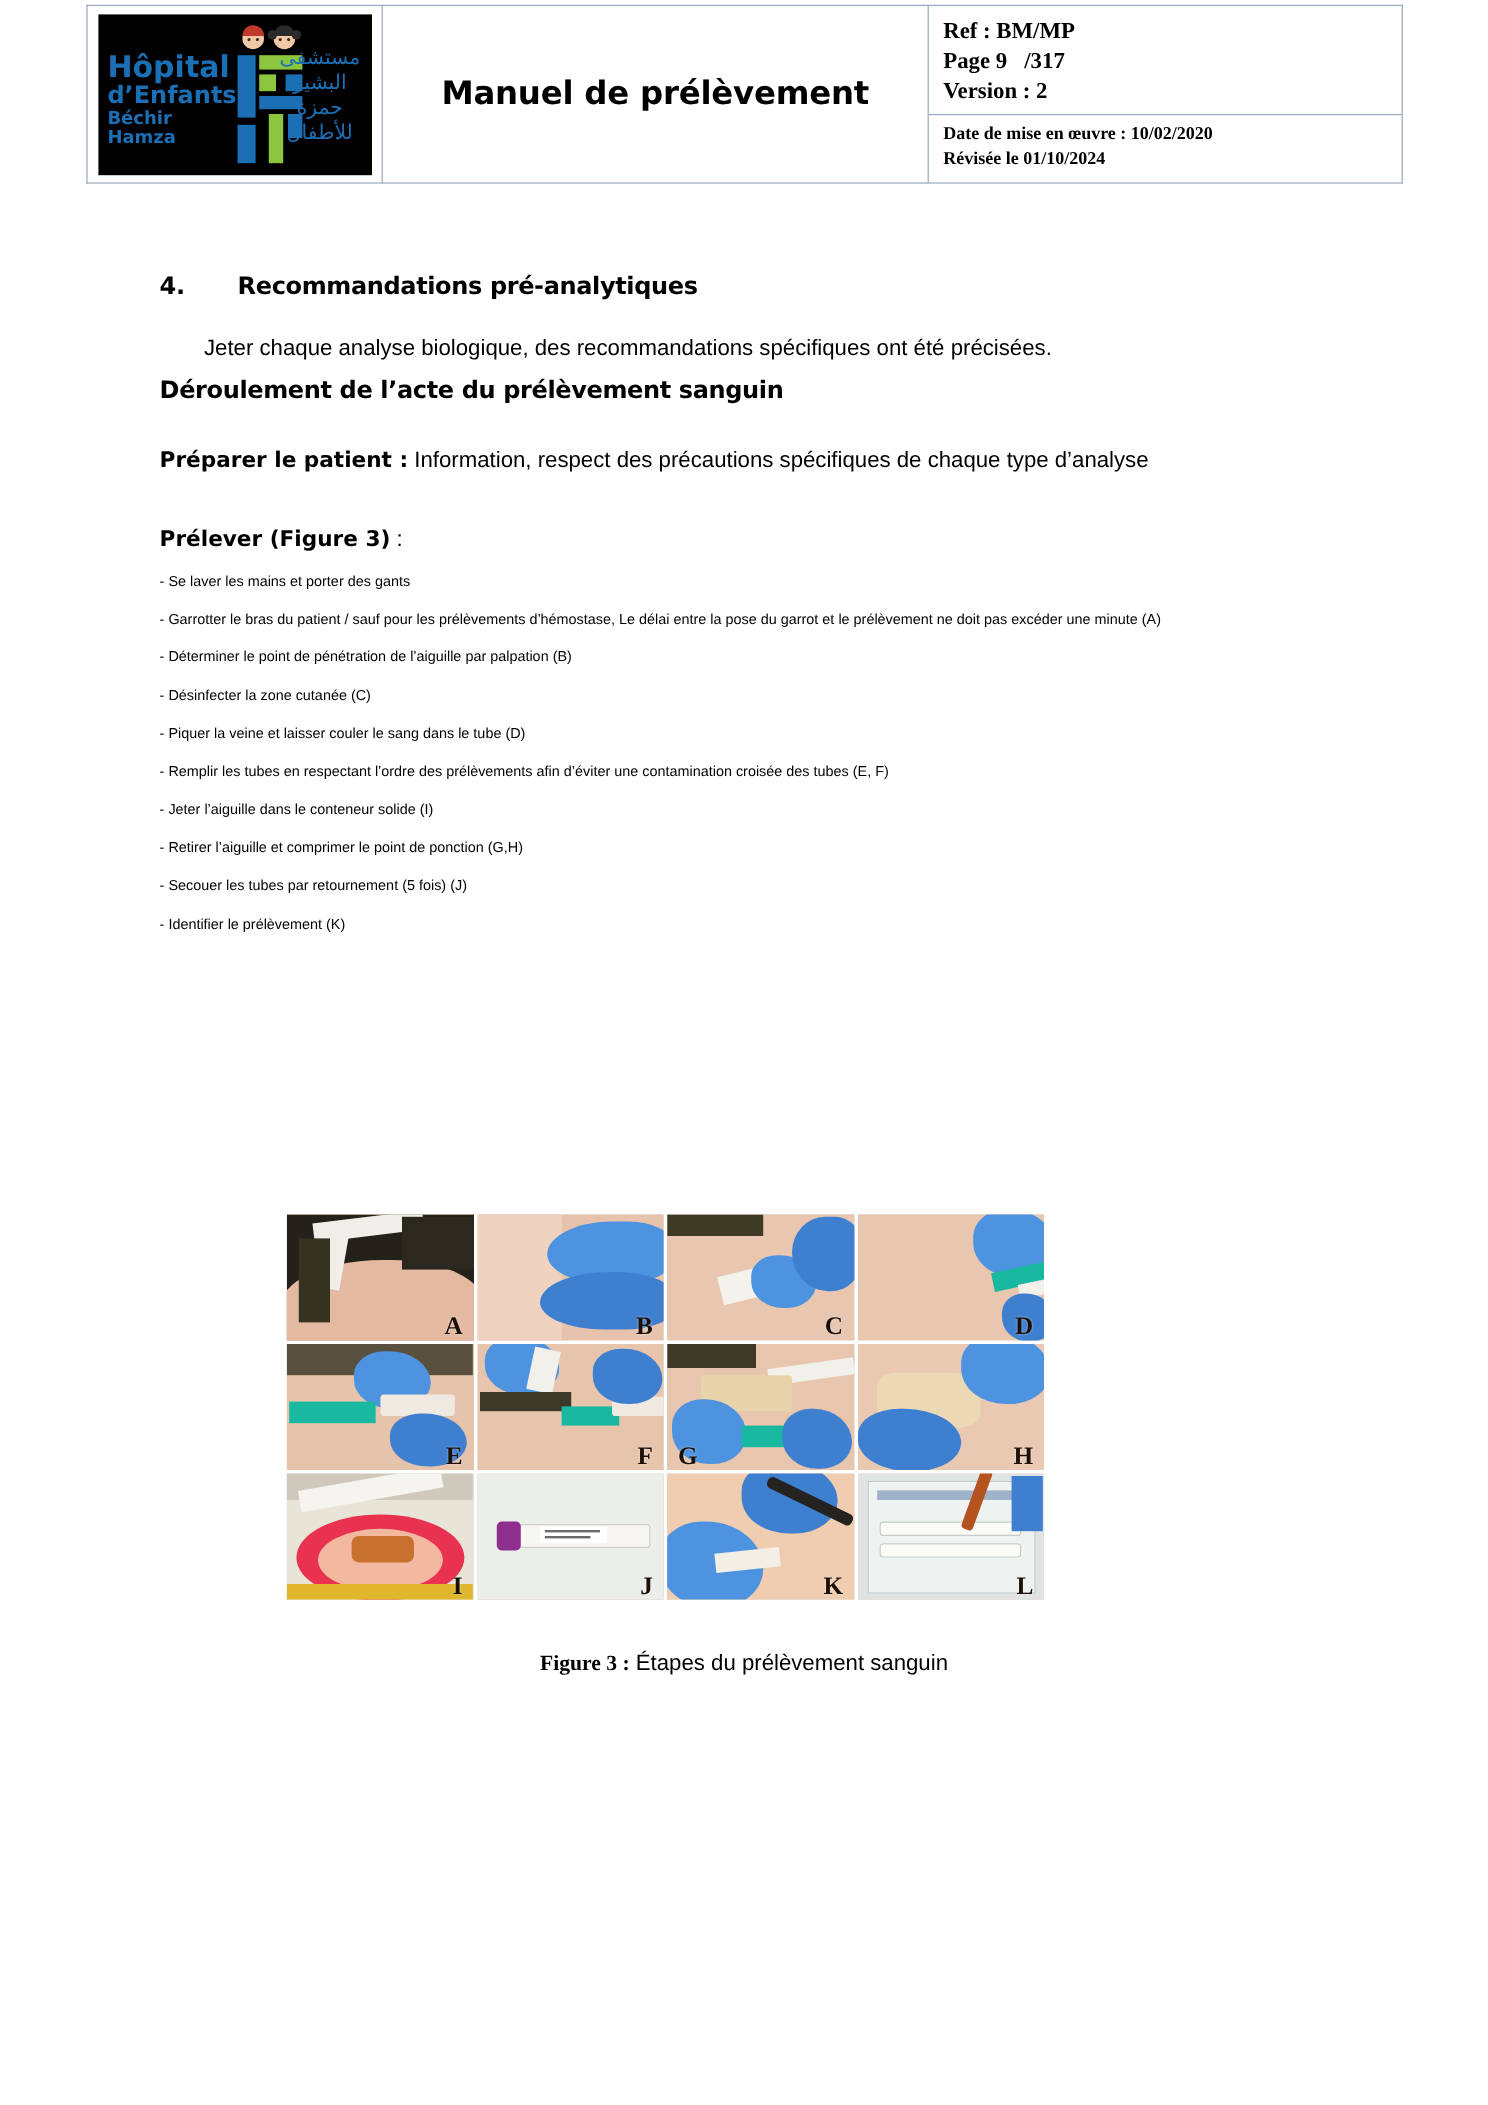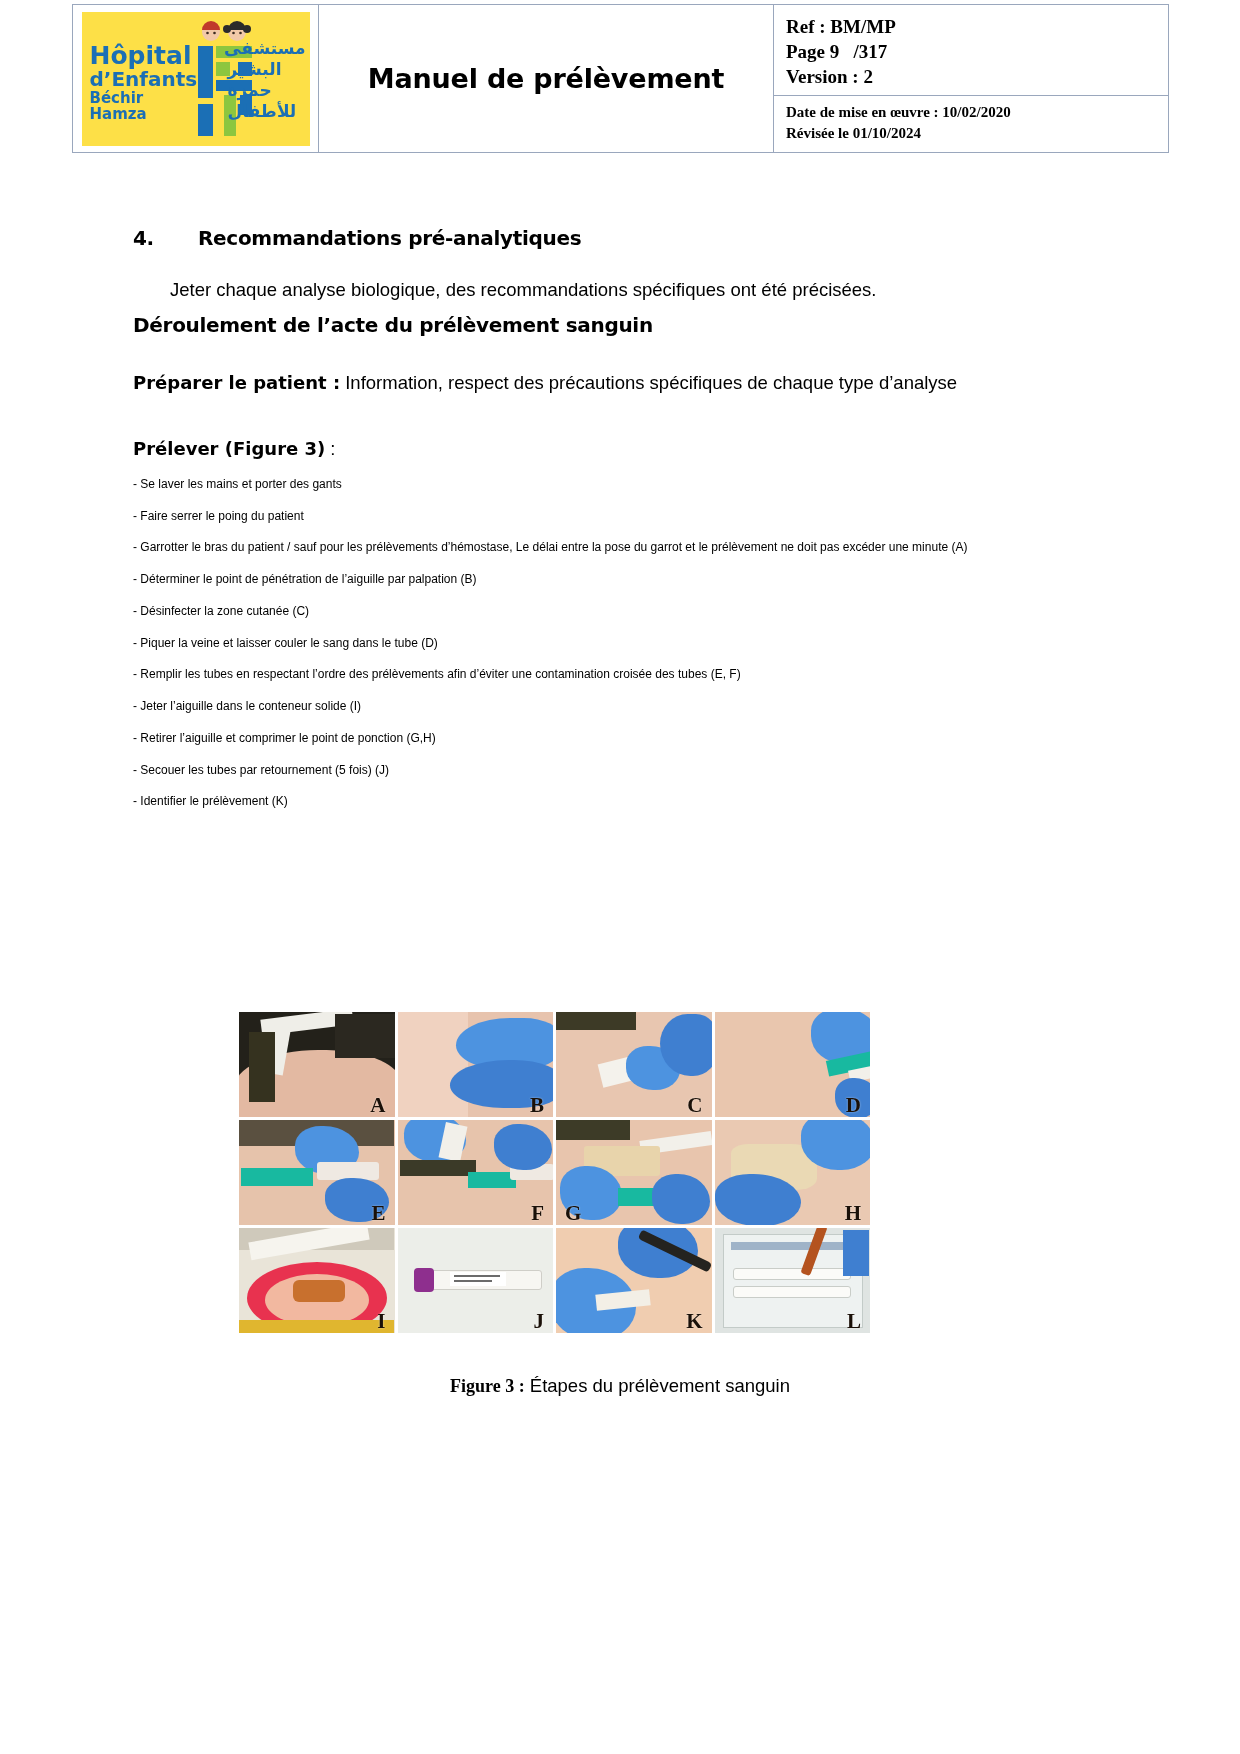--- a/index.html
+++ b/index.html
@@ -54,46 +54,46 @@
     line-height: 1.42;
   }
   .ref-line { white-space: pre; }
 
   
   .logo-wrap {
     width: 228px;
     height: 134px;
     margin: 0 auto;
     position: relative;
-    background: #fde047;
+    background: #000000;
   }
   .logo-latin {
     position: absolute;
     left: 8px;
     top: 30px;
     width: 108px;
     text-align: left;
     font-family: "DejaVu Sans", sans-serif;
     color: #1b6fb5;
     font-weight: bold;
     line-height: 1.08;
   }
   .logo-l1 { font-size: 25px; }
   .logo-l2 { font-size: 20px; }
   .logo-l3 { font-size: 15px; }
   .logo-arabic {
     position: absolute;
     right: 4px;
     top: 26px;
     width: 78px;
-    text-align: left;
+    text-align: center;
     direction: rtl;
     font-family: "DejaVu Sans", sans-serif;
     color: #1b6fb5;
-    font-weight: bold;
+    font-weight: normal;
     font-size: 17px;
     line-height: 1.25;
   }
   .logo-mark {
     position: absolute;
     left: 112px;
     top: 6px;
     width: 62px;
     height: 122px;
   }
@@ -296,21 +296,20 @@
   <div class="para-prep">
     <b>Préparer le patient :</b><span> Information, respect des précautions spécifiques de chaque type d’analyse</span>
   </div>
 
   <div class="para-prelever">
     <b>Prélever (Figure 3)</b><span> :</span>
   </div>
 
   <div class="steps">
     <div class="step">- Se laver les mains et porter des gants</div>
-    <div class="step">- Faire serrer le poing du patient</div>
     <div class="step wrap">- Garrotter le bras du patient / sauf pour les prélèvements d’hémostase, Le délai entre la pose du garrot et le prélèvement ne doit pas excéder une minute (A)</div>
     <div class="step">- Déterminer le point de pénétration de l’aiguille par palpation (B)</div>
     <div class="step">- Désinfecter la zone cutanée (C)</div>
     <div class="step">- Piquer la veine et laisser couler le sang dans le tube (D)</div>
     <div class="step wrap">- Remplir les tubes en respectant l’ordre des prélèvements afin d’éviter une contamination croisée des tubes (E, F)</div>
     <div class="step">- Jeter l’aiguille dans le conteneur solide (I)</div>
     <div class="step">- Retirer l’aiguille et comprimer le point de ponction (G,H)</div>
     <div class="step">- Secouer les tubes par retournement (5 fois) (J)</div>
     <div class="step">- Identifier le prélèvement (K)</div>
   </div>

